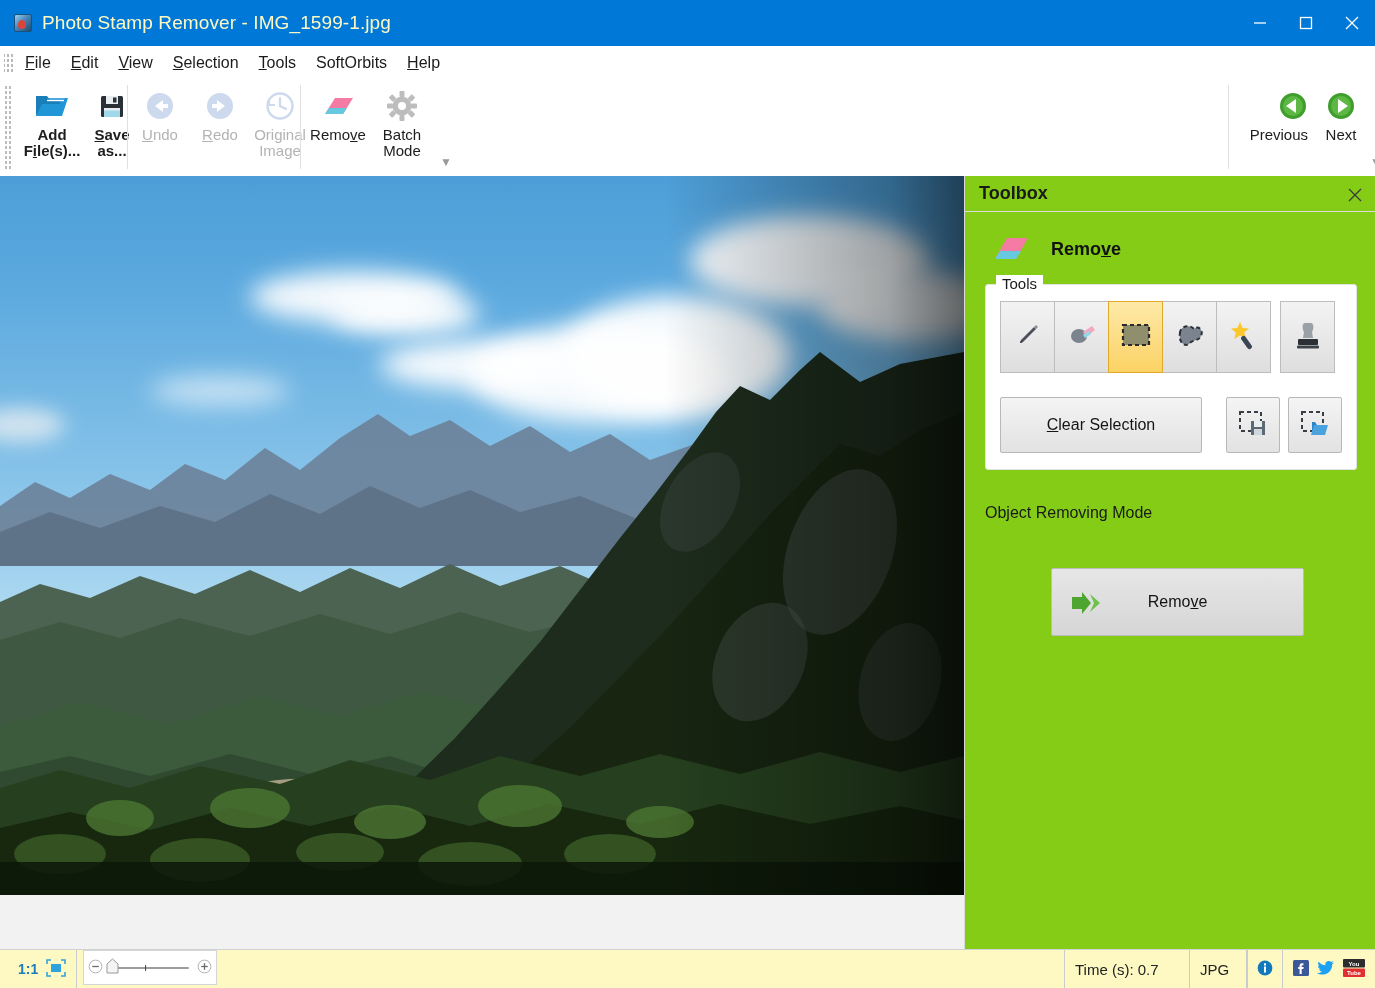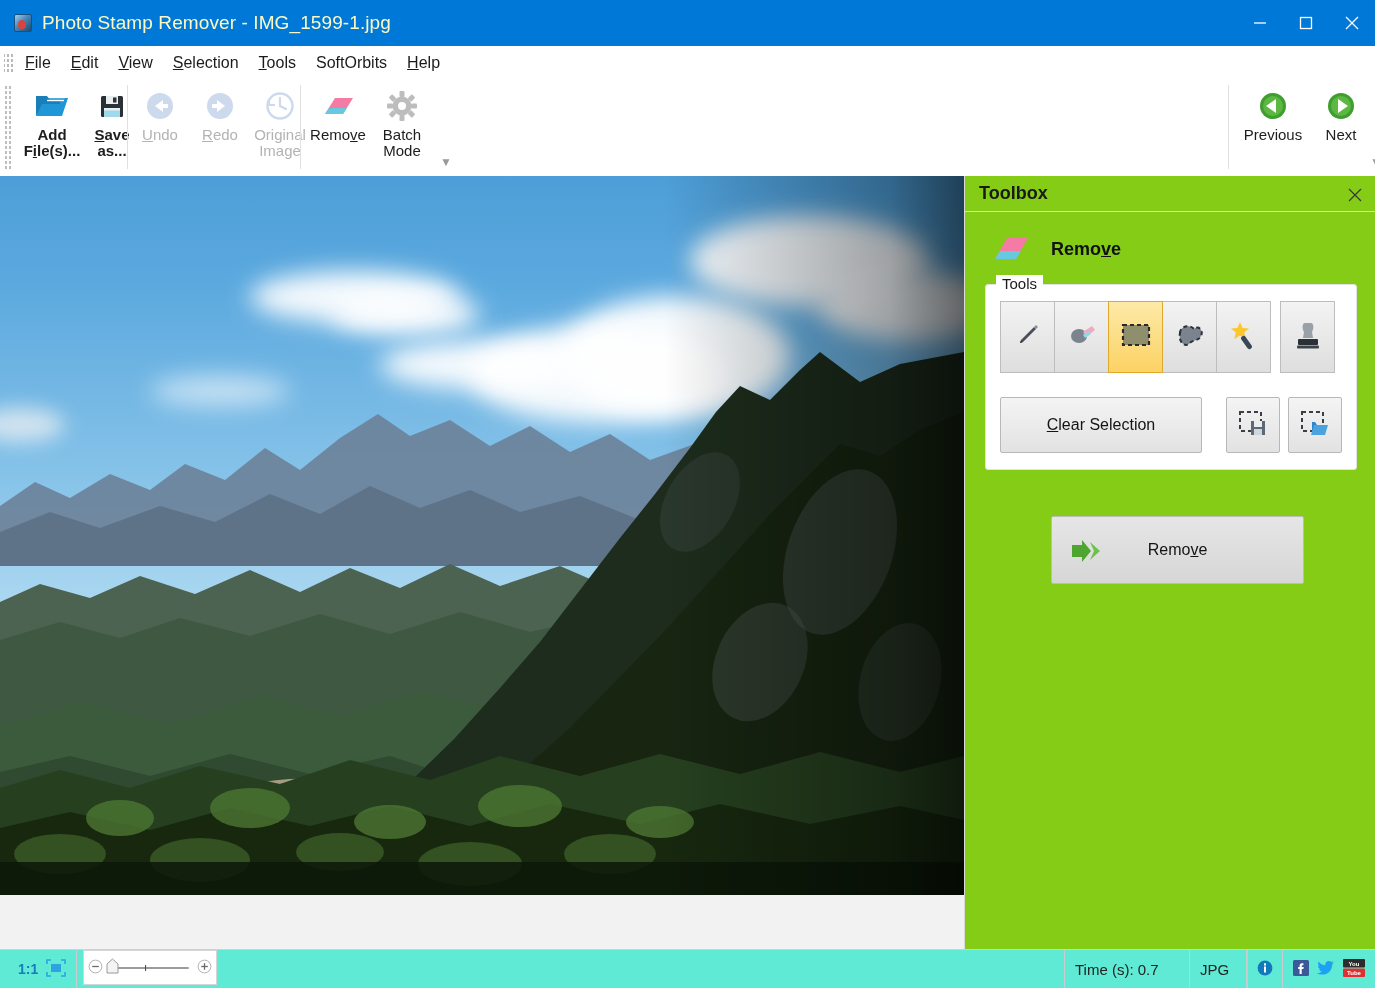--- a/index.html
+++ b/index.html
@@ -177,21 +177,21 @@
     background: linear-gradient(#e6e6e6,#d6d6d6); border: 1px solid #bcbcbc;
     border-radius: 2px; display: flex; align-items: center; justify-content: center;
     font-size: 16px; color: #131313;
   }
   .remove-btn u { text-decoration: underline; }
   .remove-btn .arrow-ico { position: absolute; left: 18px; top: 20px; }
 
   
   .statusbar {
     position: absolute; left: 0; top: 949px; width: 1375px; height: 39px;
-    background: #5eead4; border-top: 1px solid #cfd2d4;
+    background: #fef9c3; border-top: 1px solid #cfd2d4;
     display: flex; align-items: stretch; font-size: 15px; color: #222;
   }
   .sb-cell { display: flex; align-items: center; padding: 0 10px; }
   .sb-div { width: 1px; background: #c9cccd; }
   .zoom-ratio { color: #1a7bbd; font-weight: bold; font-size: 14px; padding-left: 8px; }
   .fit-ico { margin-left: 8px; }
   .zoom-slider {
     width: 134px; height: 35px; background: #ffffff; border: 1px solid #d3d5d6;
     display: flex; align-items: center; padding: 0 4px; margin-left: 6px;
   }
@@ -330,21 +330,21 @@
             <circle cx="16" cy="16" r="4" fill="#ffffff"></circle>
           </svg>
         </div>
         <div class="lbl">Batch<br>Mode</div>
       </div>
       <div class="rib-more" style="left:136px; top:72px;">▼</div>
     </div>
 
     <div class="rib-sep" style="left:1228px;"></div>
     <div class="rib-group" style="left:1238px;">
-      <div class="rib-btn" style="width:70px;">
+      <div class="rib-btn" style="width:70px;align-items:flex-end;">
         <div class="glyph">
           <svg width="30" height="30" viewBox="0 0 30 30">
             <circle cx="15" cy="15" r="13" fill="#3f9e2e"></circle>
             <circle cx="15" cy="15" r="10" fill="#5cb743"></circle>
             <path d="M18 8 L8 15 L18 22 Z" fill="#ffffff"></path>
           </svg>
         </div>
         <div class="lbl">Previous</div>
       </div>
       <div class="rib-btn" style="width:66px;">
@@ -555,20 +555,21 @@
               <svg width="30" height="28" viewBox="0 0 30 28">
                 <rect x="2" y="3" width="21" height="19" fill="none" stroke="#3a3f45" stroke-width="2" stroke-dasharray="4 3"></rect>
                 <path d="M12 13 L15 13 L17 16 L27 16 L24 26 L12 26 Z" fill="#2f85c6"></path>
                 <path d="M14 16 L28 16 L25 26 L11 26 Z" fill="#4aa3de"></path>
               </svg>
             </span>
           </div>
         </div>
       </div>
 
+      <div class="mode-label">Object Removing Mode</div>
 
       <div class="remove-btn">
         <span class="arrow-ico">
           <svg width="40" height="28" viewBox="0 0 40 28">
             <path d="M2 8 L12 8 L12 3 L21 14 L12 25 L12 20 L2 20 Z" fill="#4ea52f"></path>
             <path d="M20 5 L30 14 L20 23 L24 14 Z" fill="#6cc24a"></path>
           </svg>
         </span>
         <span>Remo<u>v</u>e</span>
       </div>

